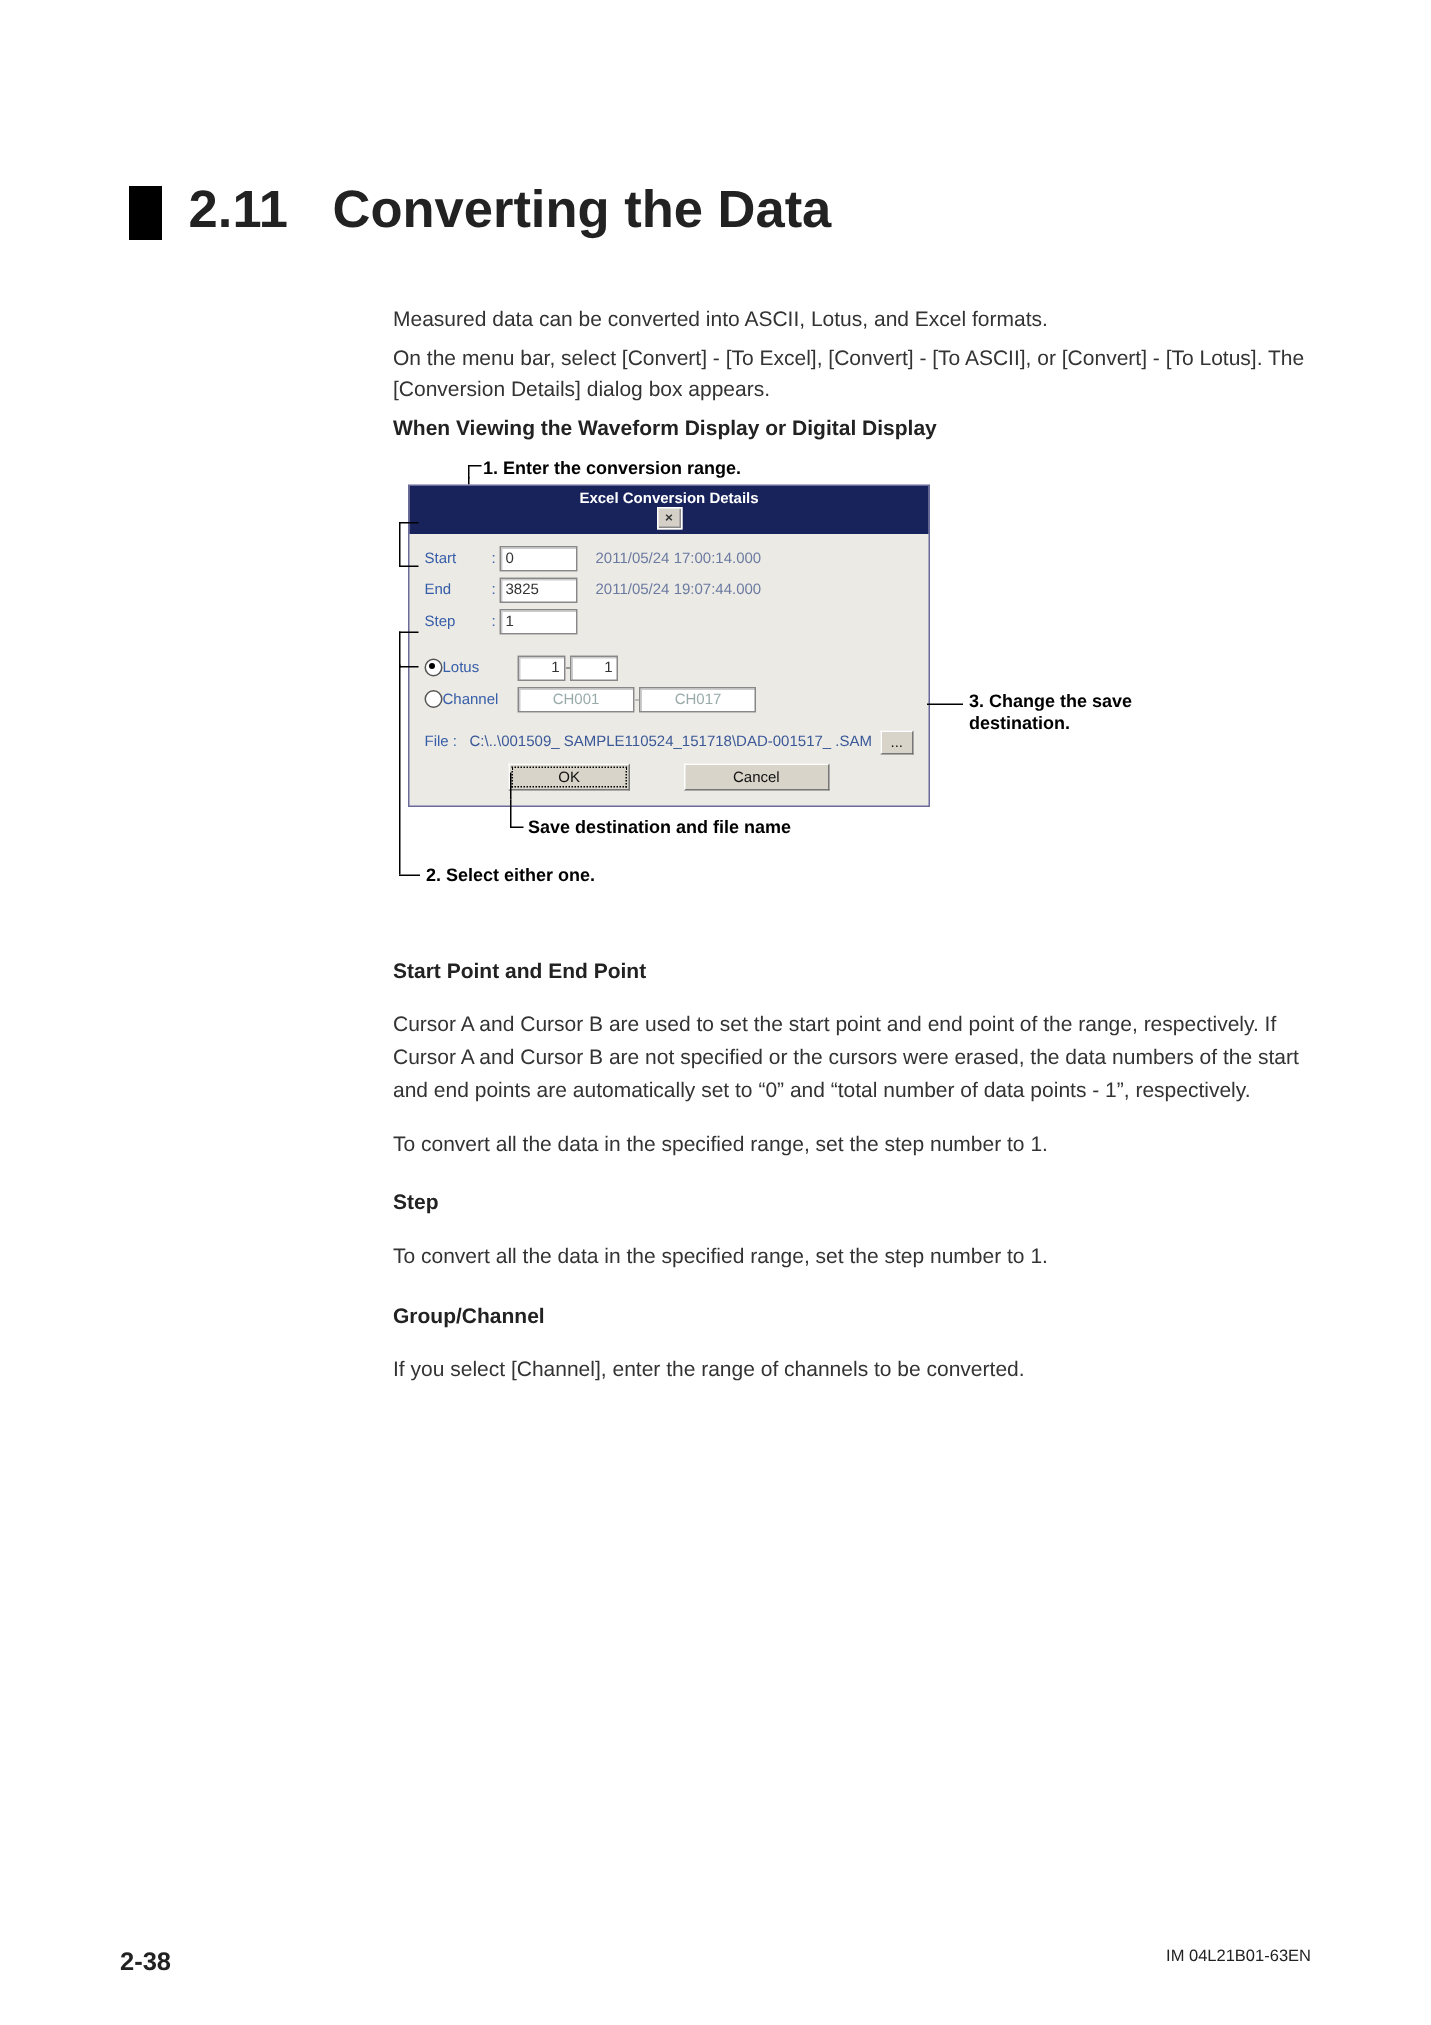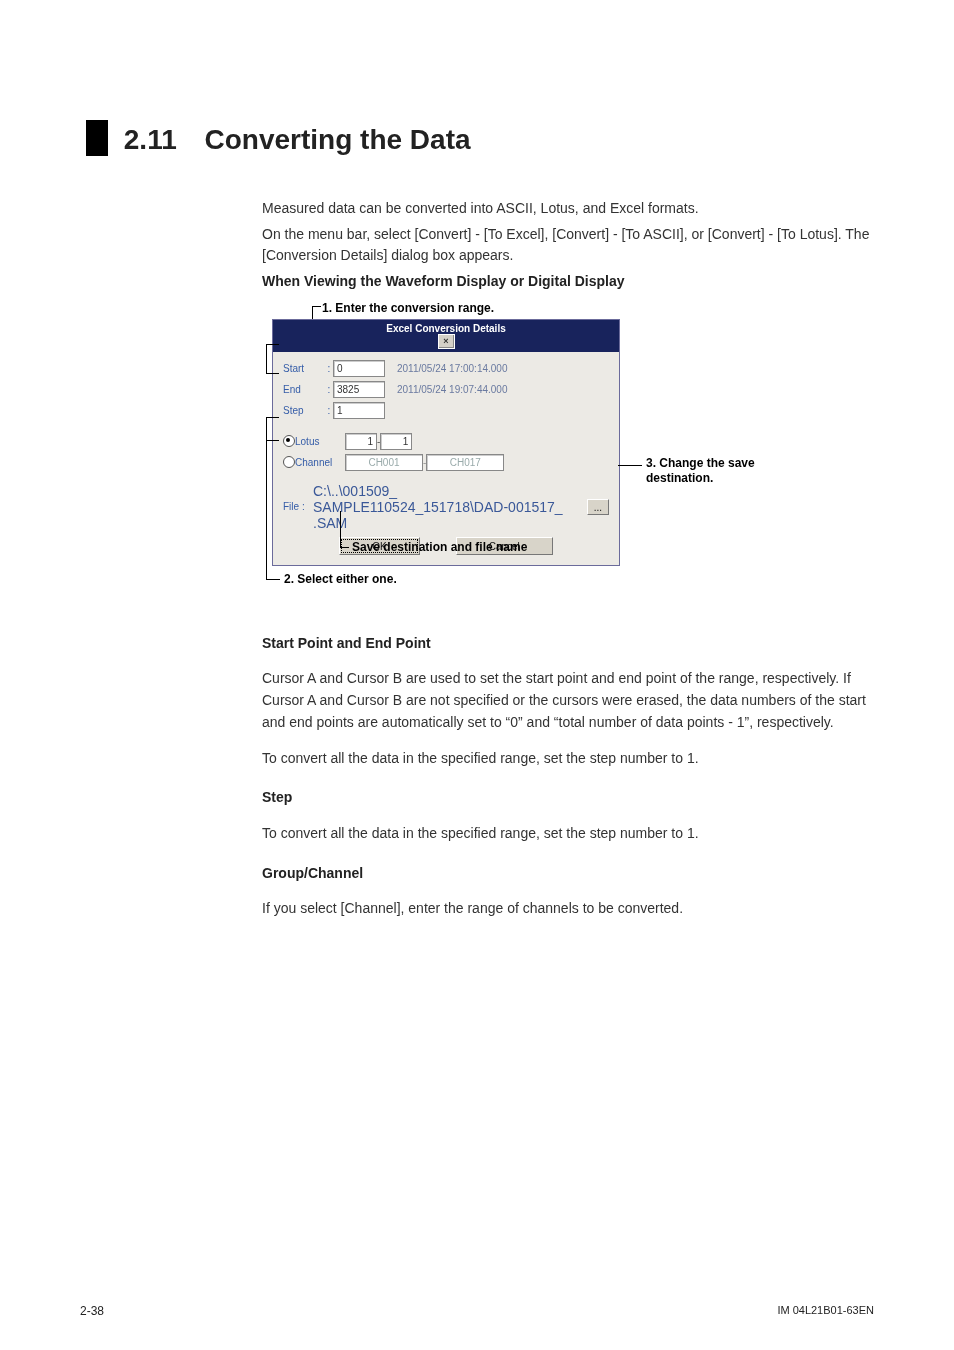--- a/index.html
+++ b/index.html
@@ -20,21 +20,21 @@
   }
   .section-num-block {
     width: 22px;
     height: 36px;
     background: #000;
     display: inline-block;
     vertical-align: bottom;
     margin-right: 8px;
   }
   .heading {
-    font-size: 28px;
+    font-size: 35px;
     font-weight: bold;
     margin-bottom: 42px;
     margin-left: 6px;
   }
   .heading .num { margin-right: 20px; }
   .body-text {
     margin-left: 182px;
     font-size: 14px;
     line-height: 1.55;
     color: #333;
@@ -113,21 +113,21 @@
   .btn.focus { outline: 1px dotted #000; outline-offset: -3px; }
   .btn-row { display:flex; justify-content:center; gap:36px; margin-top:6px; }
   .radio { display:inline-block; width:10px; height:10px; border:1px solid #555; border-radius:50%; background:#fff; position:relative;}
   .radio.checked::after{content:"";position:absolute;left:2px;top:2px;width:4px;height:4px;background:#000;border-radius:50%;}
   .line { position:absolute; background:#000; }
   .hline { height:1px; }
   .vline { width:1px; }
   .content-section { margin-left: 182px; margin-top: 32px; font-size: 14px; line-height:1.55; color:#333; }
   .content-section .sub-h { margin-top: 18px; }
   .footer { position: absolute; bottom: 32px; left:80px; right:80px; display:flex; justify-content:space-between; font-size:11px;}
-  .footer .pnum { font-weight: normal; font-size:12px;}
+  .footer .pnum { font-weight: bold; font-size:17px;}
 </style>
 </head>
 <body>
 
 <div class="page">
   <div class="heading">
     <span class="section-num-block"></span>
     <span class="num">2.11</span>
     <span>Converting the Data</span>
   </div>
@@ -179,21 +179,21 @@
         <div class="row">
           <span class="radio"></span>
           <span class="lbl disabled" style="width:50px;">Channel</span>
           <span class="txt disabled" style="width:70px;text-align:center;color:#9aa;">CH001</span>
           <span class="disabled">-</span>
           <span class="txt disabled" style="width:70px;text-align:center;color:#9aa;">CH017</span>
         </div>
         <div style="height:8px;"></div>
         <div class="row">
           <span class="lbl" style="width:30px;">File :</span>
-          <span style="font-size:14px;color:#3a5898;flex:1;">C:\..\001509_ SAMPLE110524_151718\DAD-001517_ .SAM</span>
+          <span style="font-size:10px;color:#3a5898;flex:1;">C:\..\001509_ SAMPLE110524_151718\DAD-001517_ .SAM</span>
           <span class="btn" style="padding:1px 6px;height:16px;">...</span>
         </div>
         <div class="btn-row">
           <span class="btn focus">OK</span>
           <span class="btn">Cancel</span>
         </div>
       </div>
     </div>
 
     <div style="position:absolute;left:4px;top:43px;width:12px;height:28px;border-top:1px solid #000;border-bottom:1px solid #000;border-left:1px solid #000;"></div>

